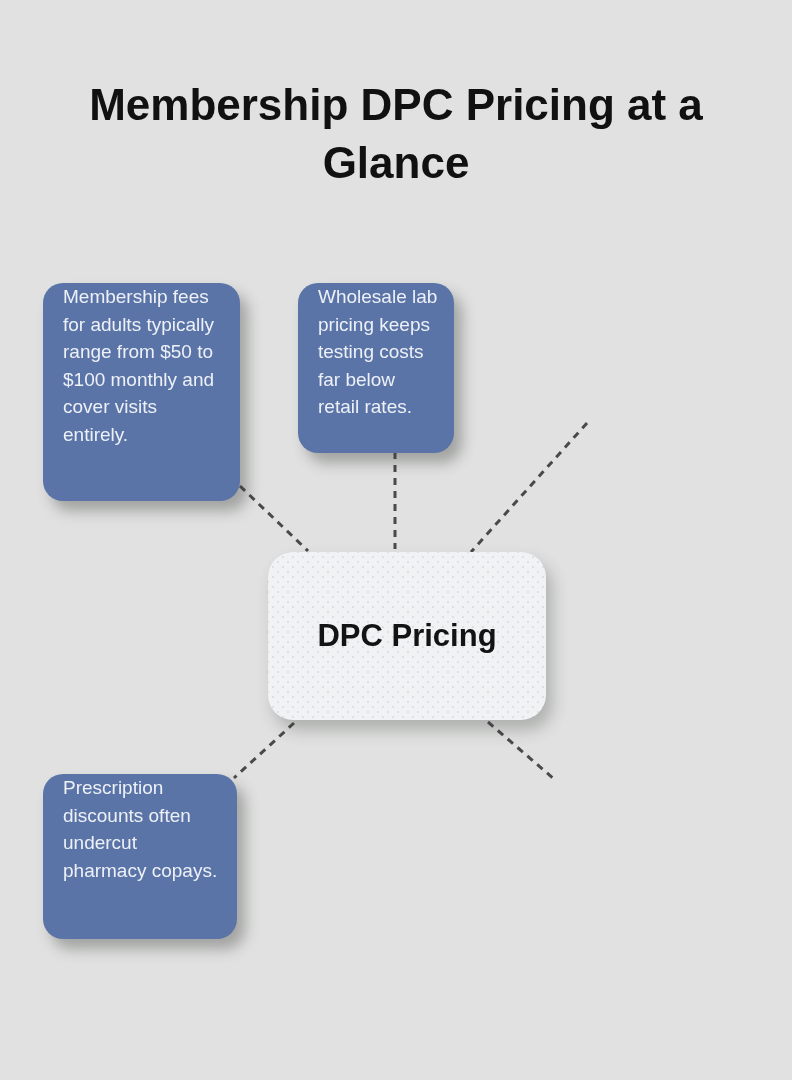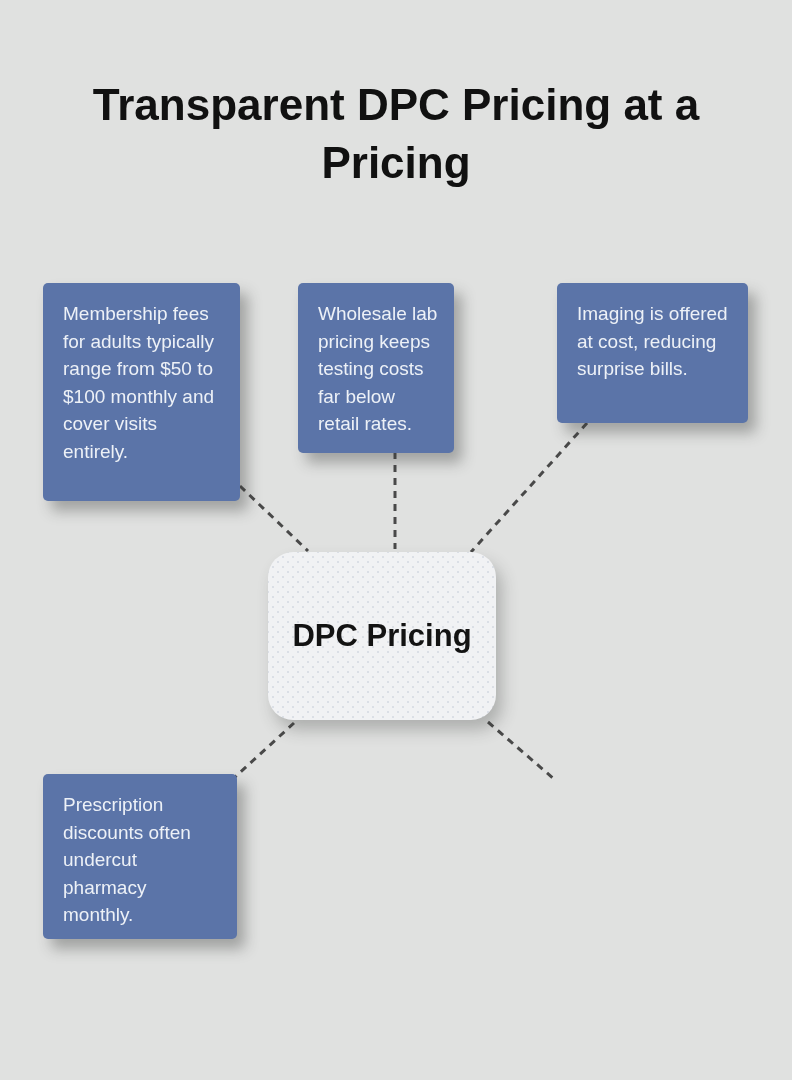--- a/index.html
+++ b/index.html
@@ -41,42 +41,42 @@
     height: 1080px;
   }
   .connectors line {
     stroke: var(--connector, #494949);
     stroke-width: 3;
     stroke-dasharray: 7 6;
   }
   .node {
     position: absolute;
     background: var(--node-bg, #5b74a8);
-    border-radius: 5px;
+    border-radius: 20px;
     box-shadow: 8px 10px 14px rgba(60, 62, 61, 0.38);
     color: var(--node-text, #edf1f7);
     box-sizing: border-box;
-    padding: 17px 15px 12px 20px;
+    padding: 0 15px 12px 20px;
   }
   .node p {
     margin: 0;
     font-size: 19px;
     line-height: 27.5px;
     font-weight: normal;
   }
   .pos-tl { left: 43px;  top: 283px; width: 197px; height: 218px; }
   .pos-tc { left: 298px; top: 283px; width: 156px; height: 170px; }
   .pos-tr { left: 557px; top: 283px; width: 191px; height: 140px; }
   .pos-bl { left: 43px;  top: 774px; width: 194px; height: 165px; }
   .pos-br { left: 557px; top: 772px; width: 191px; height: 194px; }
   .center-node {
     position: absolute;
     left: 268px;
     top: 552px;
-    width: 228px;
+    width: 278px;
     height: 168px;
     border-radius: 25px;
     background-color: var(--center-bg, #f1f2f4);
     background-image:
       radial-gradient(#dbdfe6 1px, rgba(0,0,0,0) 1.3px),
       radial-gradient(#dbdfe6 1px, rgba(0,0,0,0) 1.3px);
     background-size: 10px 10px;
     background-position: 0 0, 5px 5px;
     box-shadow: 6px 10px 16px rgba(60, 62, 61, 0.30);
     display: flex;
@@ -87,44 +87,41 @@
     font-size: 31px;
     font-weight: bold;
     color: var(--center-text, #131313);
   }
 </style>
 </head>
 <body>
 
 <div class="stage">
 
-  <h1 class="page-title">Transparent DPC Pricing at a Pricing</h1>
+  <h1 class="page-title">Membership DPC Pricing at a Glance</h1>
 
   <svg class="connectors" viewBox="0 0 792 1080" xmlns="http://www.w3.org/2000/svg" aria-hidden="true">
     <line x1="240" y1="486" x2="308" y2="551"></line>
     <line x1="395" y1="452" x2="395" y2="549"></line>
     <line x1="587" y1="423" x2="471" y2="552"></line>
     <line x1="294" y1="723" x2="234" y2="778"></line>
     <line x1="488" y1="722" x2="554" y2="779"></line>
   </svg>
 
   <div class="node pos-tl">
     <p>Membership fees for adults typically range from $50 to $100 monthly and cover visits entirely.</p>
   </div>
 
   <div class="node pos-tc">
     <p>Wholesale lab pricing keeps testing costs far below retail rates.</p>
   </div>
 
-  <div class="node pos-tr">
-    <p>Imaging is offered at cost, reducing surprise bills.</p>
-  </div>
 
   <div class="center-node">
     <span>DPC Pricing</span>
   </div>
 
   <div class="node pos-bl">
-    <p>Prescription discounts often undercut pharmacy monthly.</p>
+    <p>Prescription discounts often undercut pharmacy copays.</p>
   </div>
 
 
 </div>
 
 </body></html>

